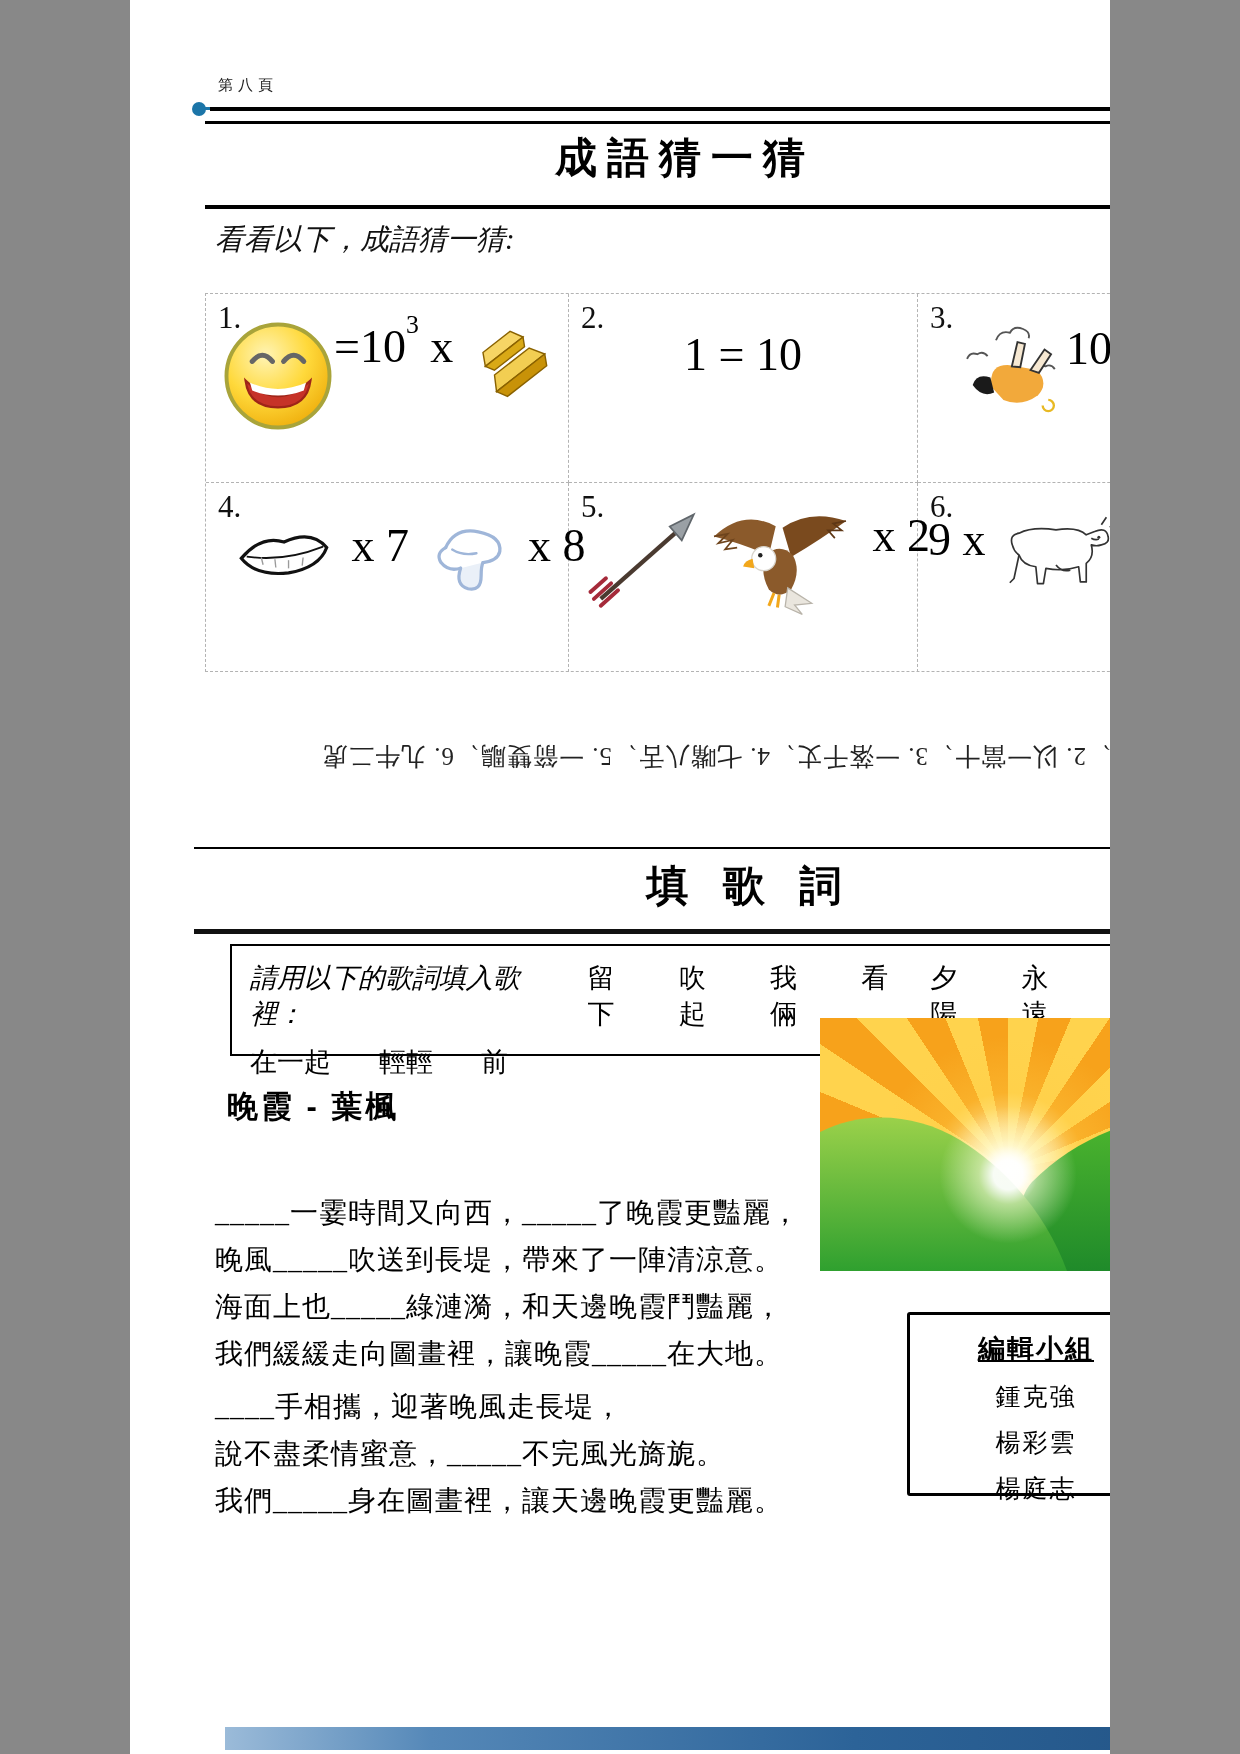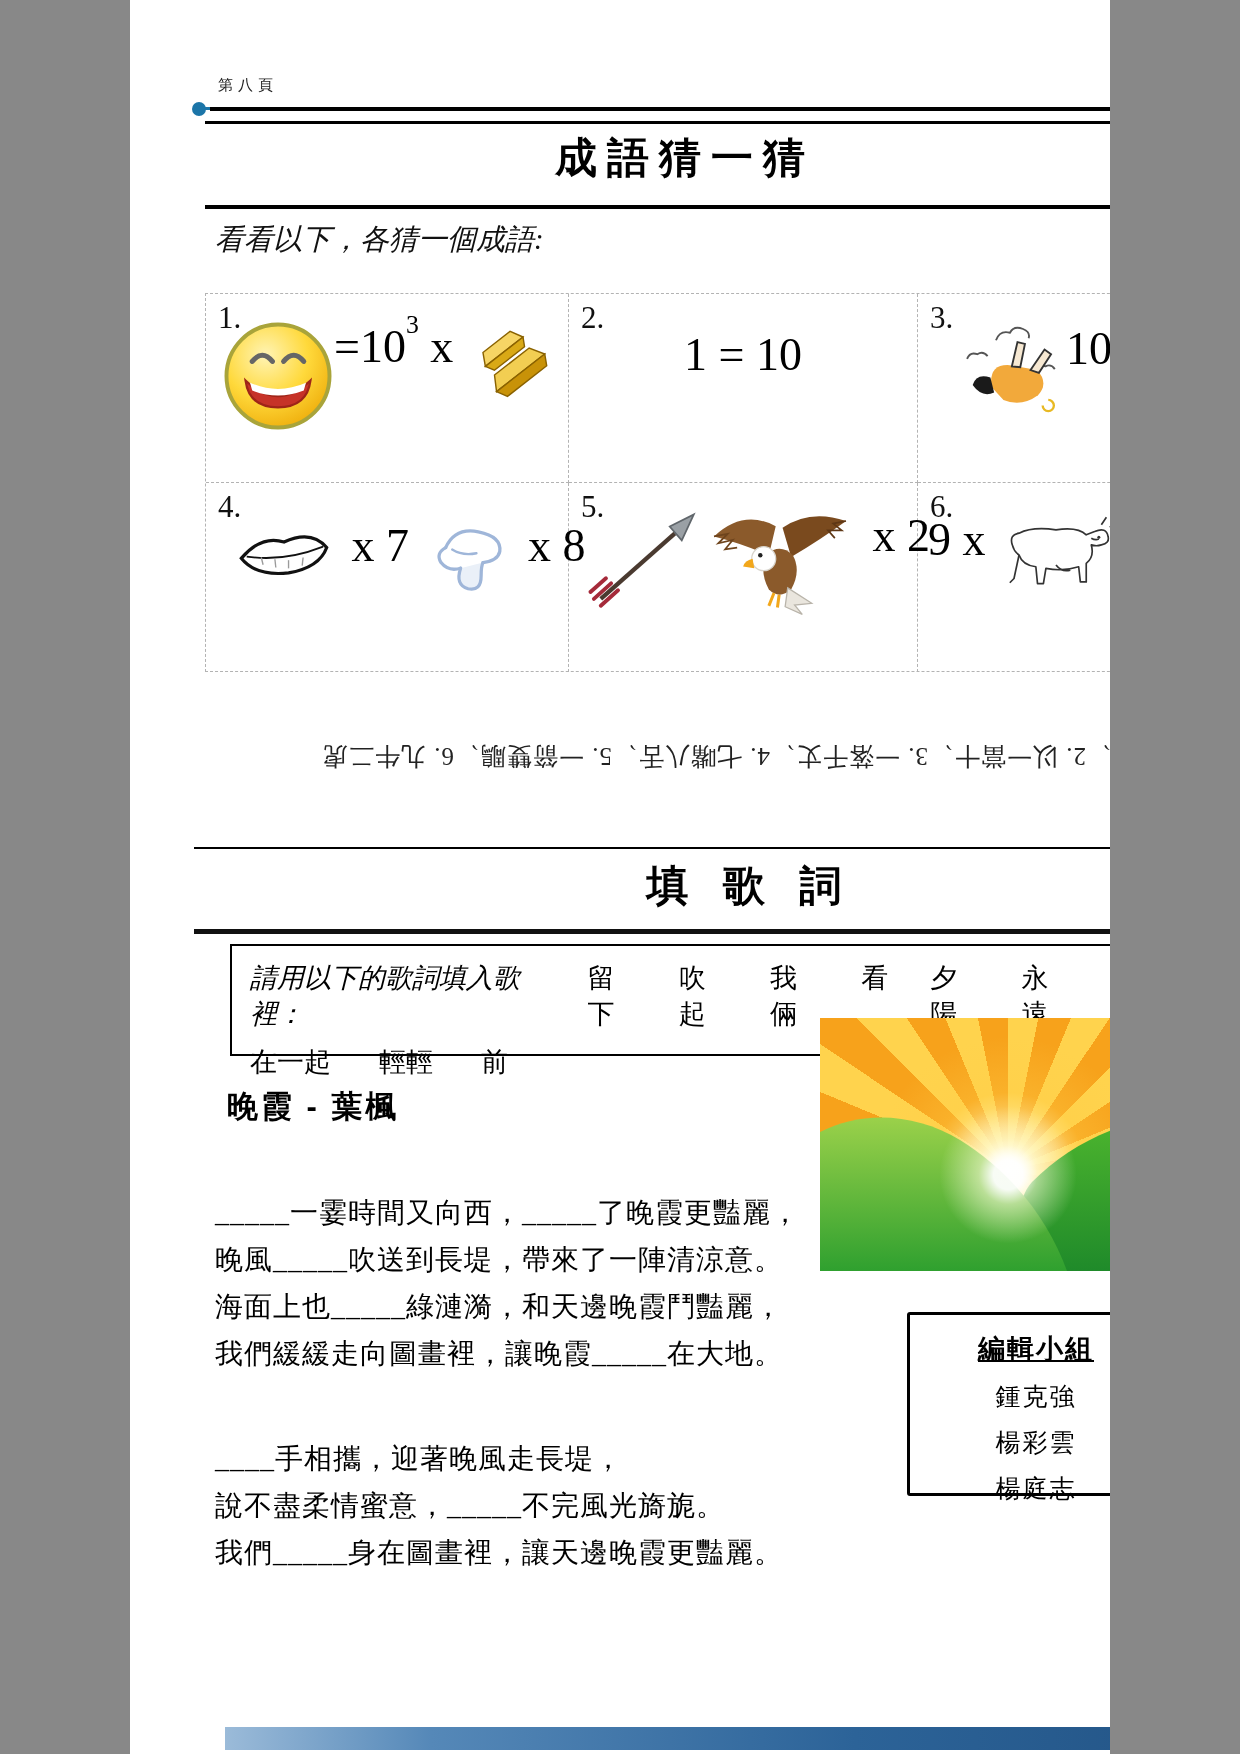--- a/index.html
+++ b/index.html
@@ -48,21 +48,21 @@
   .wordbank { position:absolute; left:75px; top:944px; width:952px; height:112px; border:2px solid #000; padding:14px 18px;margin-left:25px; }
   .wb-line { display:flex; column-gap:42px; font-size:27px; color:#000; align-items:baseline; }
   .wb-line + .wb-line { margin-top:12px; column-gap:48px;align-items:center; }
   .wb-intro { font-style:italic; }
 
   .song-title { position:absolute; left:97px; top:1086px; font-size:31px; font-weight:bold; font-family:"Liberation Sans","DejaVu Sans",sans-serif; letter-spacing:3px; color:#000; }
 
   .verse { position:absolute; left:85px; font-size:28px; color:#000;margin-top:36px; }
   .verse .line { height:47px; letter-spacing:1px; white-space:nowrap; }
   .v1 { top:1158px; }
-  .v2 { top:1404px; }
+  .v2 { top:1352px; }
 
   
   .sunset { position:absolute; left:690px; top:1018px; width:330px; height:253px; overflow:hidden;
     background:
       radial-gradient(circle at 57% 60%, #ffffff 0%, #fff8d8 6%, rgba(255,238,160,.85) 13%, rgba(255,205,70,.35) 32%, rgba(255,200,60,0) 55%),
       repeating-conic-gradient(from 0deg at 57% 60%, #FFD34D 0deg 11.25deg, #F7A21B 11.25deg 22.5deg);
   }
   .sunset svg { position:absolute; inset:0; width:100%; height:100%; }
   .sun-glow { position:absolute; inset:0; background:radial-gradient(circle at 57% 62%, rgba(255,255,255,.95) 0% 6%, rgba(255,255,225,.55) 12%, rgba(255,255,225,0) 28%); }
 
@@ -83,21 +83,21 @@
 <div class="page">
 
   <div class="page-num">第八頁</div>
   <div class="hdr-dot-stem"></div>
   <div class="hdr-dot"></div>
   <div class="hdr-rule"></div>
 
   <div class="s1-rule-top"></div>
   <div class="s1-title">成語猜一猜</div>
   <div class="s1-rule-bot"></div>
-  <div class="s1-instruction">看看以下，各猜一個成語:</div>
+  <div class="s1-instruction">看看以下，成語猜一猜:</div>
 
   <div class="grid">
 
     <div class="cell c1 bR bB" style="left:0;top:0;width:363px;height:189px;">
       <div class="cell-num">1.</div>
       <div class="cell-content">
         <svg class="ico" width="112" height="112" viewBox="0 0 100 100">
           <defs>
               <radialGradient id="fg" cx="38%" cy="30%" r="75%">
                 <stop offset="0%" stop-color="#FFF4B5"></stop>

